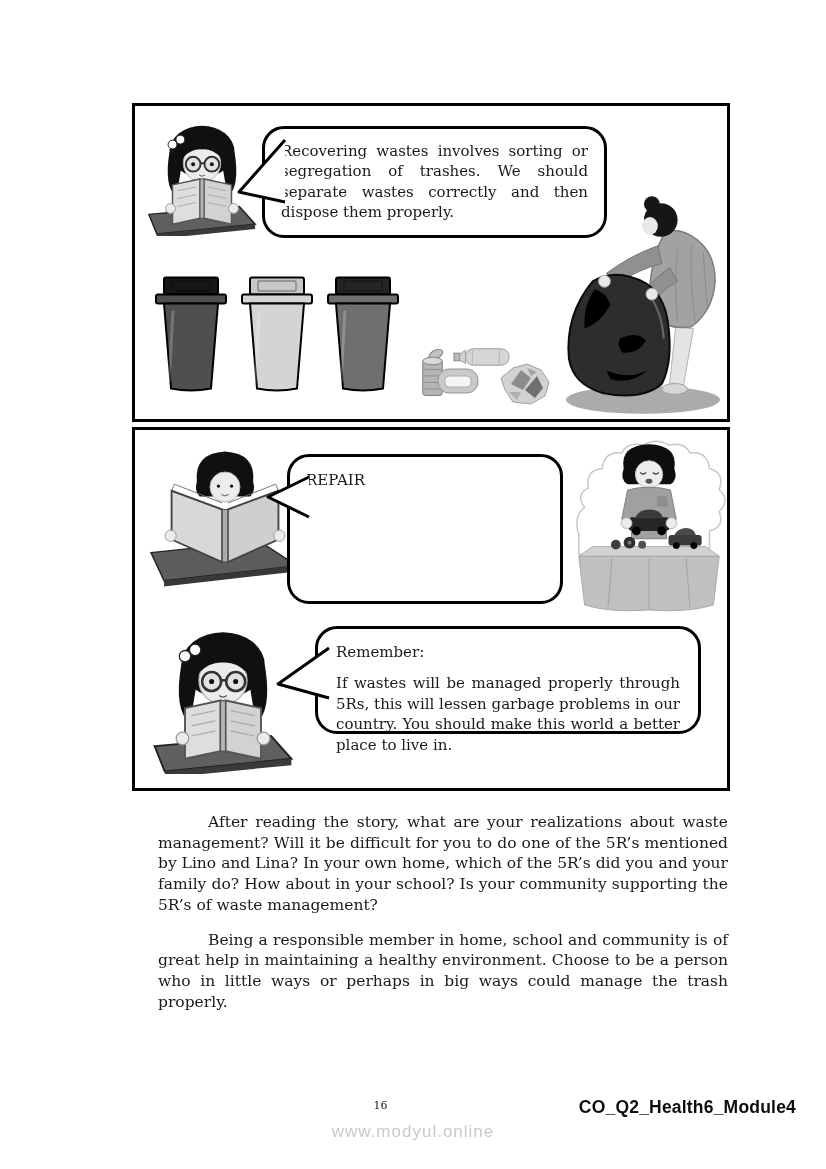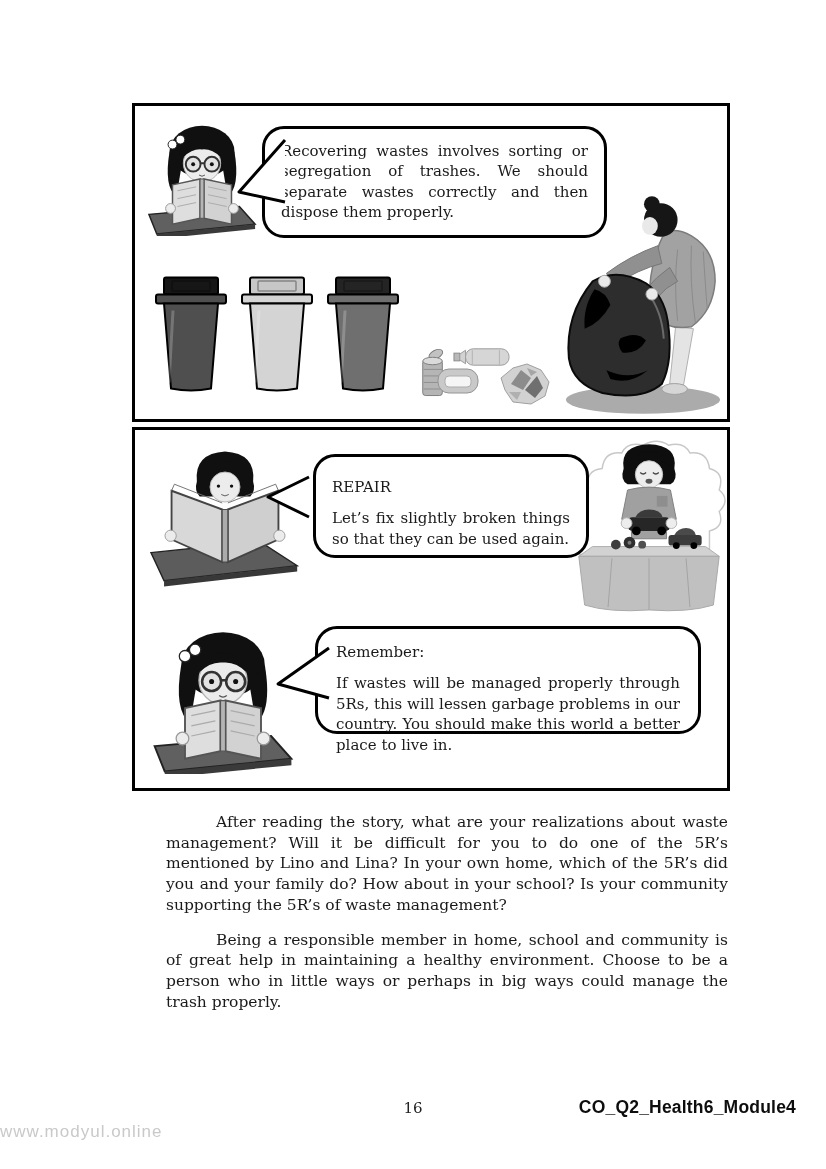--- a/index.html
+++ b/index.html
@@ -13,29 +13,29 @@
   .abs{position:absolute;}
   .bubble{
     position:absolute;box-sizing:border-box;background:#fff;border:3px solid #000;
     border-radius:22px;z-index:2;
   }
   .bubble p{margin:0;font-size:15px;line-height:1.36;text-align:justify;}
   .bubble .bub-title{margin:0 0 11px 0;font-size:15px;text-align:left;}
   .tail{position:absolute;z-index:3;overflow:visible;}
   .bubble1{left:127px;top:20px;width:345px;height:112px;padding:12px 16px;}
   .tail1{left:102px;top:30px;}
-  .bubble2{left:178px;top:24px;width:276px;height:104px;padding:20px 16px;}
+  .bubble2{left:152px;top:24px;width:276px;height:150px;padding:13px 16px;}
   .tail2{left:130px;top:44px;}
   .bubble3{left:180px;top:196px;width:386px;height:108px;padding:13px 18px;}
   .tail3{left:140px;top:214px;}
   .body-text{position:absolute;left:150px;top:812px;width:578px;font-size:15.5px;line-height:20.7px;}
-  .body-text p{margin:0 0 14px 16px;text-align:justify;text-indent:50px;}
-  .page-number{position:absolute;left:0;top:1099px;width:826px;text-align:center;font-size:15px;color:#222;}
+  .body-text p{margin:0 0 14px 8px;text-align:justify;text-indent:50px;}
+  .page-number{position:absolute;left:0;top:1099px;width:761px;text-align:center;font-size:11px;color:#222;}
   .watermark{
-    position:absolute;left:0;top:1122px;width:826px;text-align:left;
+    position:absolute;left:0;top:1122px;width:826px;text-align:center;
     font-family:"Liberation Sans",sans-serif;font-size:17px;letter-spacing:1px;color:#c9c9c9;
   }
   .module-code{
     position:absolute;top:1097px;right:30px;font-family:Liberation Sans, sans-serif;
     font-weight:bold;font-size:17.5px;color:#0d0d0d;letter-spacing:.2px;
   }
   svg{display:block;}
 </style>
 </head>
 <body>
@@ -177,21 +177,20 @@
     </svg>
   </section>
 
   <section class="panel panel2">
     <svg class="abs" style="left:6px;top:12px" width="168" height="150">
         <use href="#boy-read"></use>
       </svg>
 
     <div class="bubble bubble2">
       <p class="bub-title">REPAIR</p>
-      <p>Let’s fix slightly broken things so that they can be used again.</p>
     </div>
     <svg class="tail tail2" width="46" height="46">
       <path d="M44 3 L3 23 L44 43" fill="#fff" stroke="#000" stroke-width="3" stroke-linejoin="round"></path>
     </svg>
 
     <svg class="abs" style="left:436px;top:6px" width="156" height="188" viewBox="0 0 160 190">
       <path d="M8 100 Q2 80 14 72 Q4 58 18 52 Q14 34 32 32 Q34 14 52 16 Q58 4 74 8 Q88 0 100 8 Q116 4 122 16 Q140 14 142 32 Q158 36 152 54 Q164 64 152 76 Q158 92 142 96 L142 120 L8 120 Z" fill="#ffffff" stroke="#c8c8c8" stroke-width="1.5"></path>
       <path d="M54 32 Q50 8 80 7 Q110 8 106 32 Q110 44 102 48 L58 48 Q50 44 54 32 Z" fill="#0e0e0e"></path>
       <circle cx="80" cy="38" r="14" fill="#ededed" stroke="#c0c0c0"></circle>
       <path d="M58 30 Q62 15 80 14 Q98 15 102 30 Q90 21 80 23 Q70 21 58 30 Z" fill="#0e0e0e"></path>

